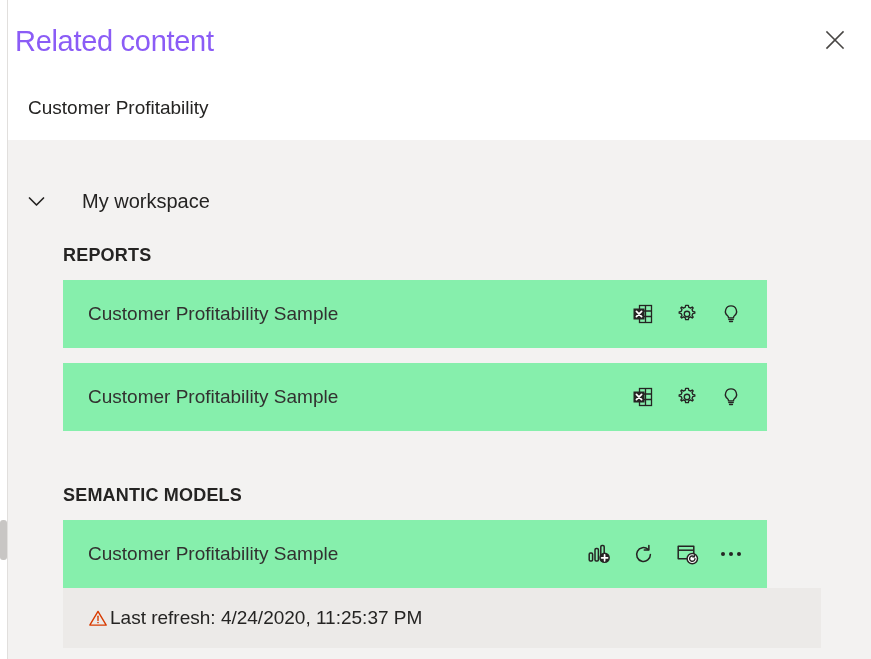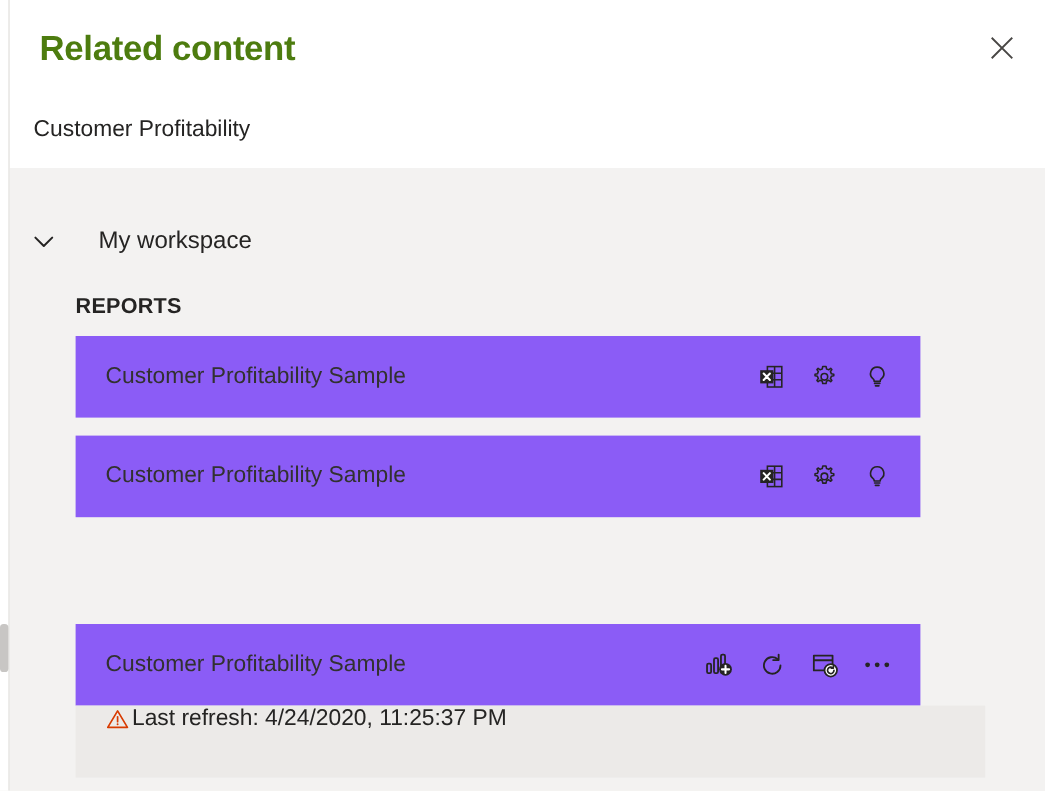--- a/index.html
+++ b/index.html
@@ -48,26 +48,26 @@
     position: absolute;
     left: 8px;
     top: 0;
     width: 863px;
     height: 140px;
     background: #ffffff;
     box-sizing: border-box;
   }
   .header-title {
     position: absolute;
-    left: 25px;
+    left: 7px;
     top: 25px;
     font-size: 29px;
-    font-weight: bold;
+    font-weight: normal;
     letter-spacing: -0.3px;
-    color: #4d7c0f;
+    color: #8b5cf6;
     white-space: nowrap;
   }
   .header-subtitle {
     position: absolute;
     left: 20px;
     top: 97px;
     font-size: 19px;
     font-weight: normal;
     color: #252423;
     white-space: nowrap;
@@ -124,21 +124,21 @@
     white-space: nowrap;
   }
   .section-reports { top: 105px; }
   .section-models { top: 345px; }
 
   .row {
     position: absolute;
     left: 55px;
     width: 704px;
     height: 68px;
-    background: #8b5cf6;
+    background: #86efac;
     display: flex;
     align-items: center;
     box-sizing: border-box;
     cursor: pointer;
   }
   .row-report-1 { top: 140px; }
   .row-report-2 { top: 223px; }
   .row-model-1  { top: 380px; }
 
   .row-title {
@@ -180,21 +180,21 @@
   }
 
   .refresh-strip {
     position: absolute;
     left: 55px;
     top: 448px;
     width: 758px;
     height: 60px;
     background: #eceae8;
     display: flex;
-    align-items: flex-start;
+    align-items: center;
     box-sizing: border-box;
   }
   .refresh-text-wrap {
     display: flex;
     align-items: center;
     margin-left: 25px;
   }
   .warning-icon { display: block; margin-right: 2px; }
   .refresh-text {
     font-size: 19px;
@@ -301,20 +301,21 @@
             <path d="M12 3.2 a6 6 0 0 1 3.7 10.75 c-0.55 0.45 -0.85 0.95 -0.9 1.6 l-0.05 0.65
                      h-5.5 l-0.05 -0.65 c-0.05 -0.65 -0.35 -1.15 -0.9 -1.6 A6 6 0 0 1 12 3.2 z" fill="none" stroke="#252423" stroke-width="1.5" stroke-linejoin="round"></path>
             <path d="M9.6 18 h4.8" stroke="#252423" stroke-width="1.5" stroke-linecap="round"></path>
             <path d="M10.4 20.2 h3.2" stroke="#252423" stroke-width="1.5" stroke-linecap="round"></path>
           </svg>
         </button>
 
       </div>
     </div>
 
+    <div class="section-label section-models">SEMANTIC MODELS</div>
 
     <div class="row row-model-1">
       <div class="row-title">Customer Profitability Sample</div>
       <div class="row-actions">
 
         <button class="action-btn" aria-label="Create report">
           <svg width="24" height="24" viewBox="0 0 24 24">
             <rect x="2.2" y="11" width="3.4" height="8" rx="1.2" fill="none" stroke="#252423" stroke-width="1.5"></rect>
             <rect x="8" y="6.5" width="3.4" height="12.5" rx="1.2" fill="none" stroke="#252423" stroke-width="1.5"></rect>
             <rect x="13.8" y="3.5" width="3.4" height="15.5" rx="1.2" fill="none" stroke="#252423" stroke-width="1.5"></rect>

